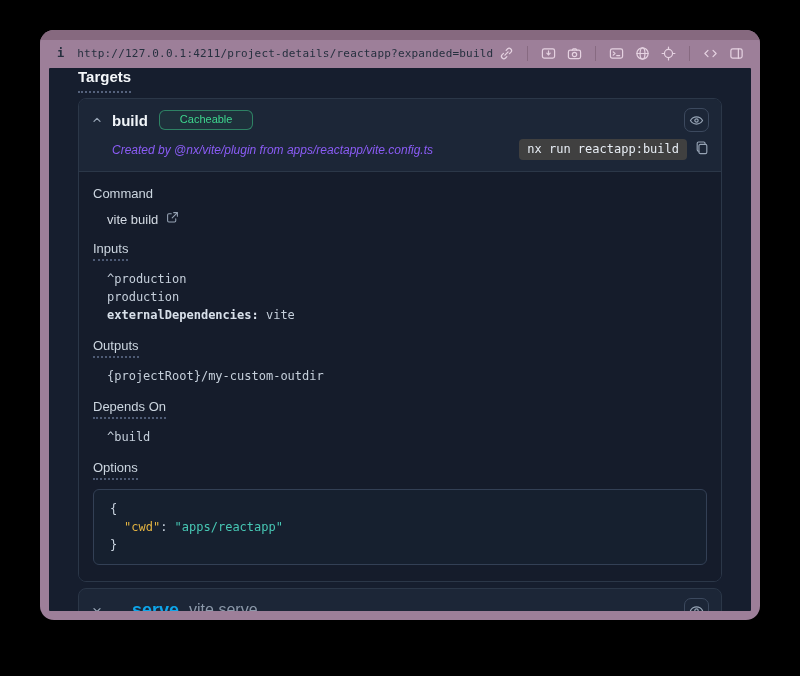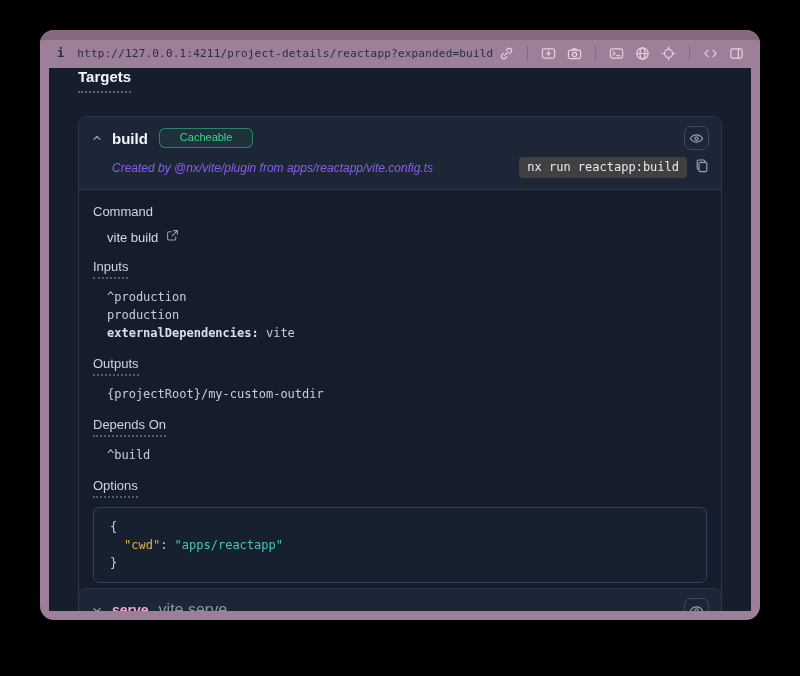--- a/index.html
+++ b/index.html
@@ -23,21 +23,21 @@
   .tb-div { width:1px; height:15px; background:#876a81; margin:0 2px; }
   .tbi { stroke:#e5d2e1; fill:none; stroke-width:1.3; stroke-linecap:round; stroke-linejoin:round; }
 
   .content { flex:1; margin:0 9px 9px; background:#161e2e; border-radius:1px;
     overflow:hidden; position:relative; padding:0 29px; }
 
   .page-title { display:inline-block; margin-top:-5px; font-size:15px; font-weight:bold;
     color:#f4f7fa; line-height:18px; padding-bottom:5px;
     border-bottom:2px dotted #55627c; }
 
-  .card { border:1px solid #2b3748; border-radius:8px; overflow:hidden; margin-top:23px; }
+  .card { border:1px solid #2b3748; border-radius:8px; overflow:hidden; margin-top:5px; }
   .card-header { background:#1c2637; padding:9px 12px 11px; }
   .hdr-row1 { display:flex; align-items:center; }
   .chev { flex:none; margin-right:9px; display:flex; }
   .target-name { font-size:15px; font-weight:bold; color:#f1f5f9; }
   .badge { margin-left:11px; font-size:11px; color:#3ed58e; line-height:1;
     padding:3px 20px 4px; border:1px solid rgba(62,213,142,.5); border-radius:6px;
     background:rgba(62,213,142,.06); }
   .eye-btn { margin-left:auto; width:25px; height:24px; border:1px solid #3c495e;
     border-radius:7px; display:flex; align-items:center; justify-content:center;
     background:transparent; cursor:pointer; }
@@ -64,21 +64,21 @@
   .json-line { font-family:"DejaVu Sans Mono", monospace; font-size:12px;
     line-height:18px; color:#cbd5e1; }
   .json-line.k { padding-left:14px; }
   .jkey { color:#e3b341; }
   .jval { color:#47c7b4; }
 
   .serve-card { position:absolute; left:29px; right:29px; top:520px; height:60px;
     border:1px solid #2b3748; border-radius:8px 8px 0 0; background:#1c2637;
     padding:9px 12px; }
   .serve-row { display:flex; align-items:center; }
-  .serve-name { font-size:14px; font-weight:bold; color:#f9a8d4; }
+  .serve-name { font-size:18px; font-weight:bold; color:#0ea5e9;margin-left:20px; }
   .serve-sub { font-size:16px; color:#8b98a9; margin-left:10px; }
 
   svg.gray { stroke:#97a4b5; fill:none; stroke-width:1.3; stroke-linecap:round; stroke-linejoin:round; }
 </style>
 </head>
 <body>
 
 <div class="window">
   <div class="topstrip"></div>
 

